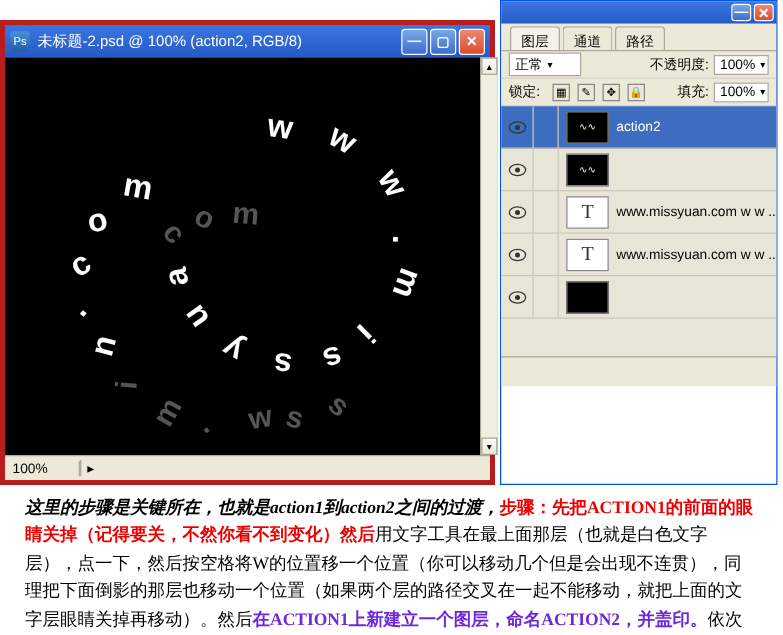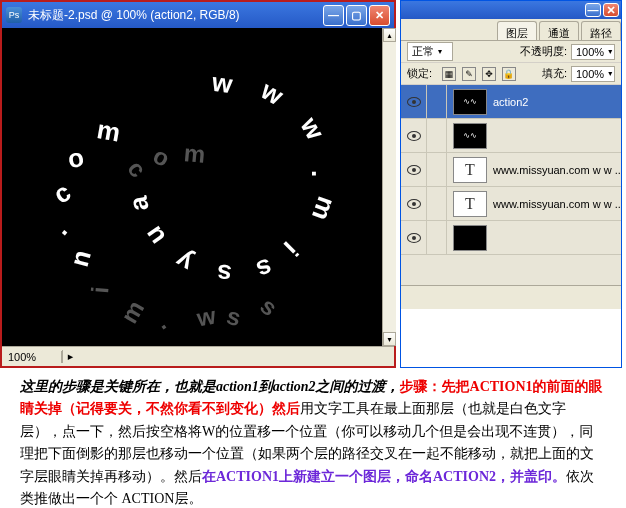--- a/index.html
+++ b/index.html
@@ -1,20 +1,20 @@
 <!DOCTYPE html>
 <html><head>
 <meta charset="utf-8">
 <style>
 * { box-sizing: border-box; margin: 0; padding: 0; }
 body { font-family: "Microsoft YaHei", SimSun, sans-serif; font-size: 12px; background: #fff; width: 626px; }
 .container { display: flex; gap: 4px; }
 
 
-.doc-window { width: 396px; border: 2px solid #b91c1c; background: #ece9d8; }
+.doc-window { width: 396px; border: 4px solid #b91c1c; background: #ece9d8; margin-top: 16px; }
 .titlebar { height: 26px; background: linear-gradient(#3b77e0, #2559c6); display: flex; align-items: center; padding: 0 4px; color: #fff; }
 .titlebar-icon { width: 16px; height: 16px; background: linear-gradient(#4a90d9, #1f5fa8); border-radius: 3px; margin-right: 6px; display: flex; align-items: center; justify-content: center; font-size: 9px; }
 .titlebar-title { flex: 1; font-size: 12px; white-space: nowrap; overflow: hidden; }
 .win-controls { display: flex; gap: 2px; }
 .win-btn { width: 21px; height: 21px; border: 1px solid #fff; border-radius: 3px; display: flex; align-items: center; justify-content: center; font-size: 11px; font-weight: bold; cursor: pointer; }
 .win-min, .win-max { background: linear-gradient(#7ba7e8, #3a6fcc); color: #fff; }
 .win-close { background: linear-gradient(#f08672, #d84d2f); color: #fff; }
 
 .canvas-area { position: relative; width: 394px; height: 318px; background: #525252; display: flex; }
 .canvas { width: 380px; height: 318px; background: #000; position: relative; overflow: hidden; }
@@ -29,21 +29,21 @@
 
 .status-bar { height: 20px; background: #ece9d8; border-top: 1px solid #aca899; display: flex; align-items: center; font-size: 11px; }
 .zoom-box { width: 60px; padding: 0 6px; border-right: 1px solid #aca899; }
 .status-info { flex: 1; text-align: center; }
 .status-arrow { width: 16px; border-left: 1px solid #aca899; text-align: center; }
 
 
 .panel-window { width: 222px; border: 1px solid #0054e3; }
 .panel-titlebar { height: 18px; background: linear-gradient(#3b77e0, #2559c6); display: flex; justify-content: flex-end; align-items: center; padding: 0 2px; gap: 2px; }
 .panel-body { background: #ece9d8; }
-.tabs { height: 22px; display: flex; border-bottom: 1px solid #aca899; padding-left: 20px; gap: 2px; justify-content: flex-end; }
+.tabs { height: 22px; display: flex; border-bottom: 1px solid #aca899; padding-left: 7px; gap: 2px; }
 .tab { padding: 4px 8px; font-size: 11px; background: #ece9d8; border: 1px solid #aca899; border-bottom: none; border-radius: 3px 3px 0 0; margin-top: 2px; cursor: pointer; }
 .tab.active { background: #f5f3e9; }
 
 .panel-row { height: 22px; display: flex; align-items: center; padding: 0 6px; gap: 4px; font-size: 11px; border-bottom: 1px solid #d4d0c8; }
 .dropdown { border: 1px solid #aca899; background: #fff; padding: 1px 4px; font-size: 11px; display: flex; align-items: center; gap: 4px; }
 .dropdown::after { content: "▾"; font-size: 8px; }
 .opacity-input { width: 44px; }
 .toolbar-icons { display: flex; gap: 6px; padding: 0 6px; }
 .toolbar-icons span { width: 14px; height: 14px; border: 1px solid #888; font-size: 9px; display: flex; align-items: center; justify-content: center; }
 
@@ -133,21 +133,21 @@
       <div class="win-btn win-min" style="width:16px;height:14px">—</div>
       <div class="win-btn win-close" style="width:16px;height:14px">✕</div>
     </div>
     <div class="panel-body">
       <div class="tabs">
         <div class="tab active">图层</div>
         <div class="tab">通道</div>
         <div class="tab">路径</div>
       </div>
       <div class="panel-row">
-        <div class="dropdown" style="width:46px">正常</div>
+        <div class="dropdown" style="width:58px">正常</div>
         <span style="flex:1"></span>
         <span>不透明度:</span>
         <div class="dropdown opacity-input">100%</div>
       </div>
       <div class="panel-row">
         <span>锁定:</span>
         <div class="toolbar-icons">
           <span>▦</span>
           <span>✎</span>
           <span>✥</span>

